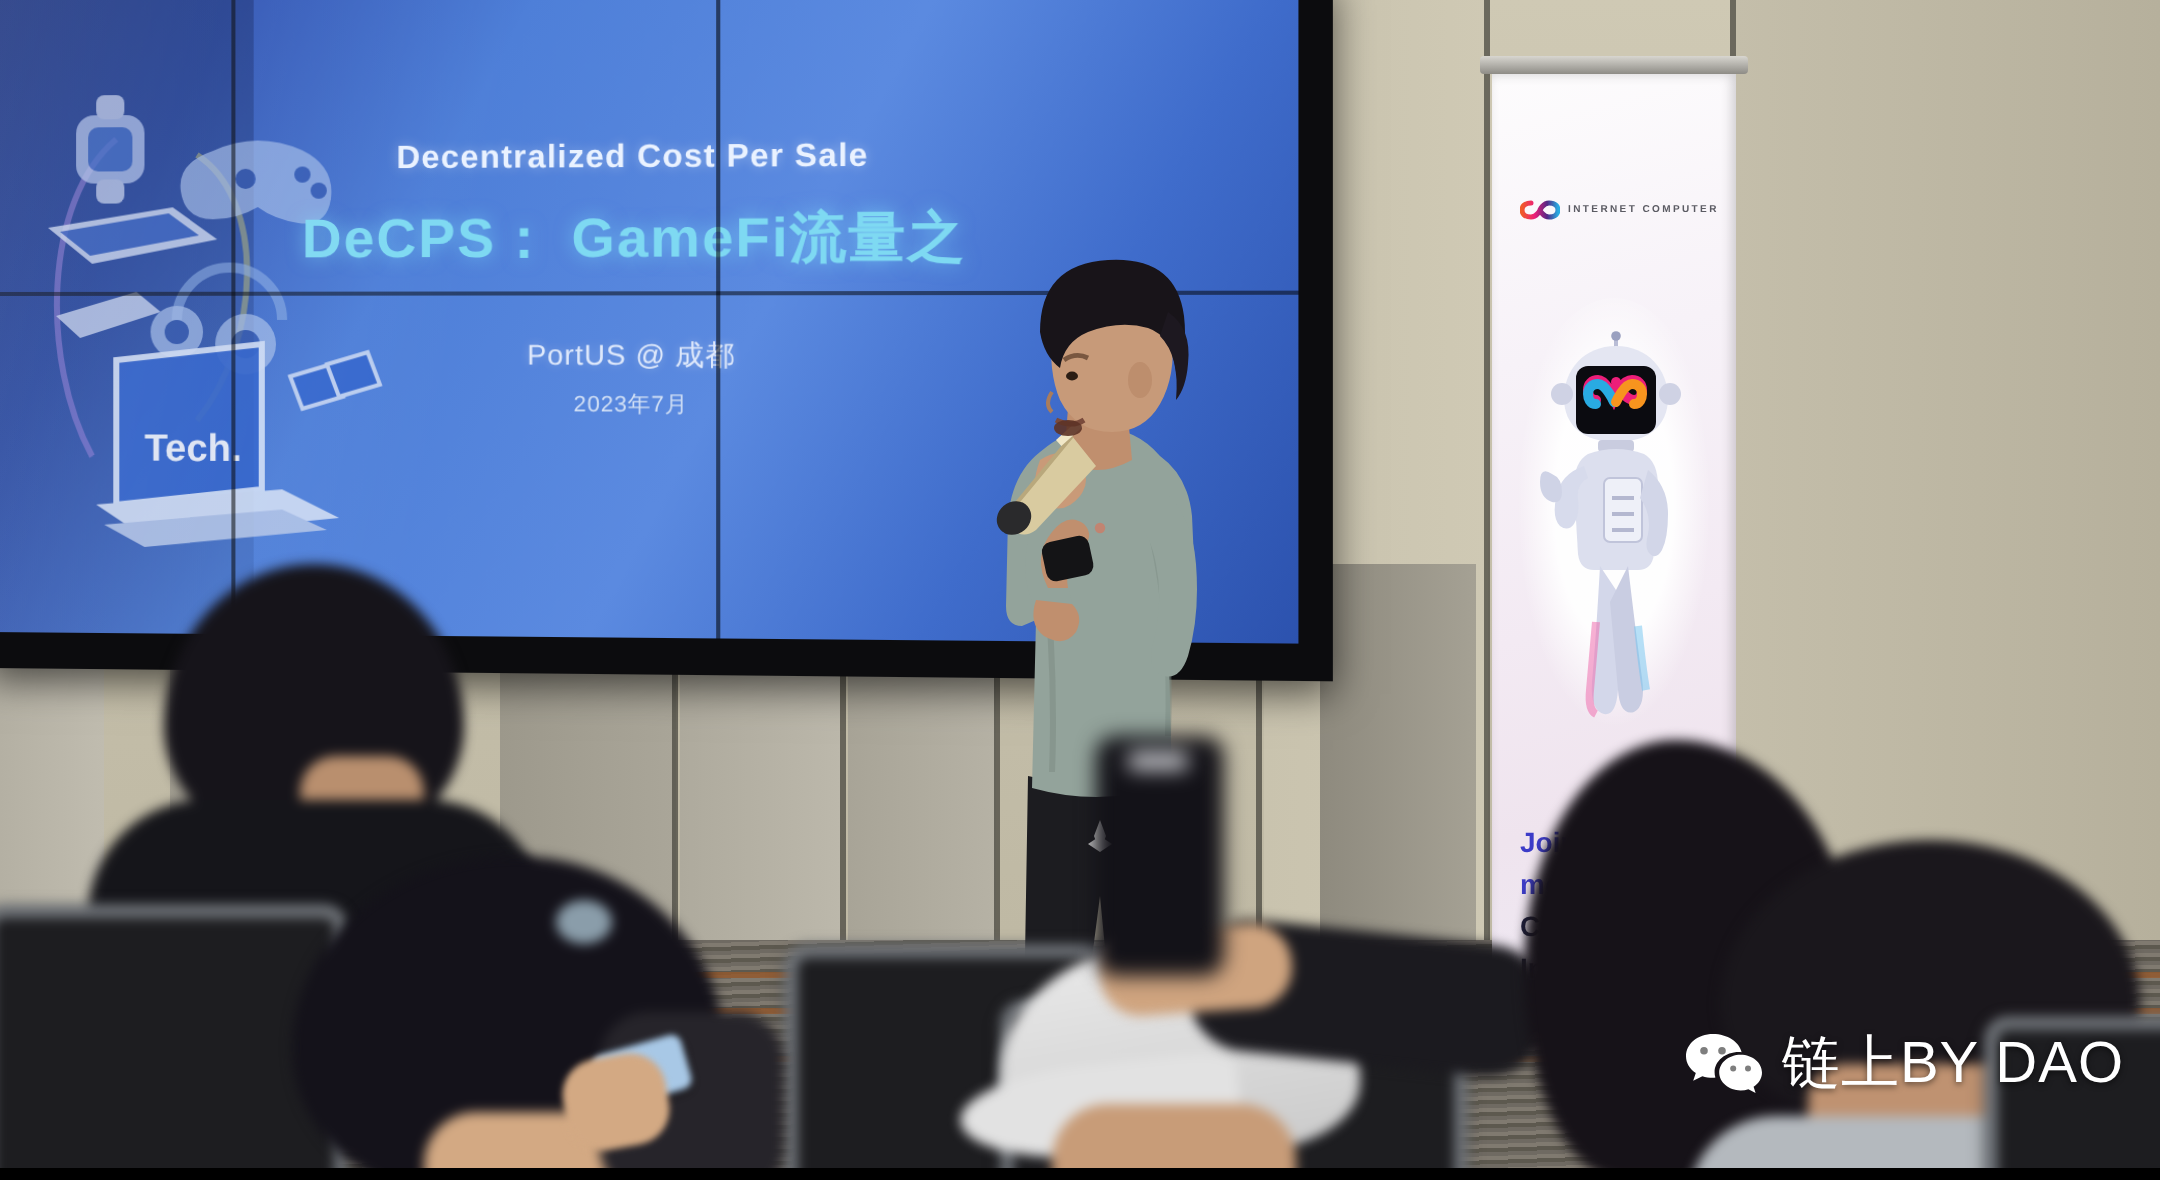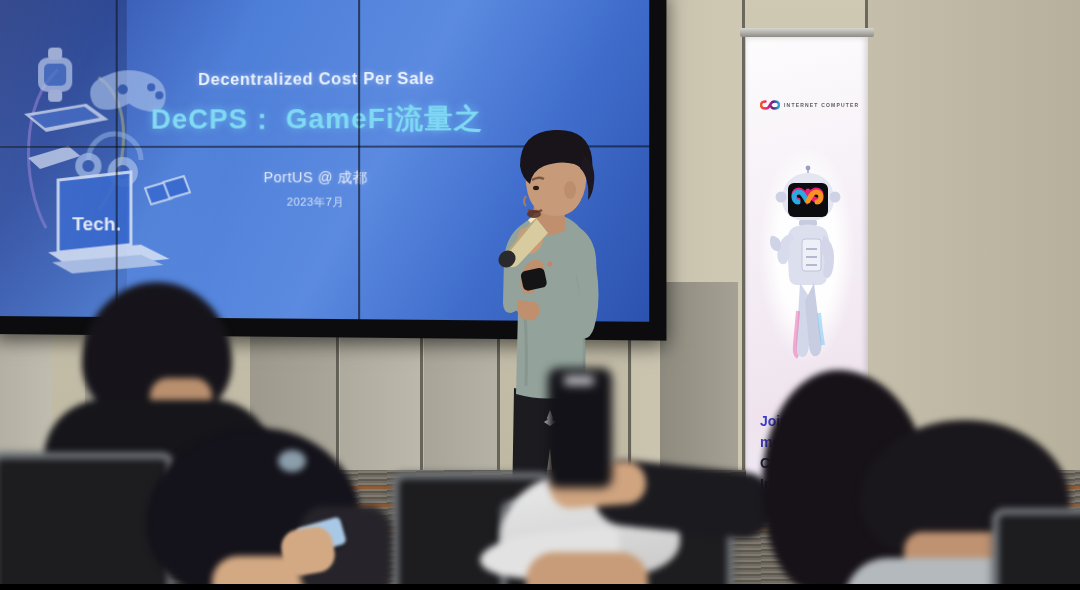--- a/index.html
+++ b/index.html
@@ -434,15 +434,26 @@
   </div>
 
   <div class="person blur-mid" style="left:838px;top:420px;width:260px;height:180px;">
     <div class="hair" style="position:absolute;left:22px;top:0;width:210px;height:138px;border-radius:50% 50% 34% 34%/60% 60% 40% 40%;background:#1a171c;"></div>
     <div class="skin" style="position:absolute;left:66px;top:112px;width:120px;height:44px;border-radius:18px;background:#bf9271;"></div>
     <div class="shirt-gray" style="position:absolute;left:6px;top:138px;width:252px;height:70px;border-radius:44px 44px 0 0;background:#b4b9be;"></div>
   </div>
 
   <div class="chairback blur-mid" style="left:992px;top:508px;width:130px;height:100px;"></div>
 
+  <div class="watermark">
+    <svg width="40" height="34" viewBox="0 0 40 34">
+      <path d="M14.5 2 C6.8 2 1 7 1 13.1 c0 3.4 1.9 6.4 4.9 8.4 l-1.3 3.9 l4.6-2.3 c1.6 .5 3.4 .8 5.3 .8 c.4 0 .8 0 1.2-.1 c-.3-.9-.4-1.8-.4-2.7 c0-5.6 5.4-10.1 12.1-10.1 c.5 0 1 0 1.4 .1 C27.7 6 21.7 2 14.5 2z" fill="#ffffff"></path>
+      <circle cx="10" cy="10.4" r="1.9" fill="#7e7e7e"></circle>
+      <circle cx="19" cy="10.4" r="1.9" fill="#7e7e7e"></circle>
+      <path d="M39 21.3 c0-4.9-4.8-8.9-10.7-8.9 c-5.9 0-10.7 4-10.7 8.9 c0 4.9 4.8 8.9 10.7 8.9 c1.4 0 2.7-.2 3.9-.6 l3.6 1.9 l-1-3.1 c2.5-1.6 4.2-4.1 4.2-7.1z" fill="#ffffff"></path>
+      <circle cx="24.6" cy="19.3" r="1.5" fill="#7e7e7e"></circle>
+      <circle cx="32" cy="19.3" r="1.5" fill="#7e7e7e"></circle>
+    </svg>
+    <span>链上BY DAO</span>
+  </div>
 
   <div class="letterbox"></div>
 </div>
 
 </body></html>

